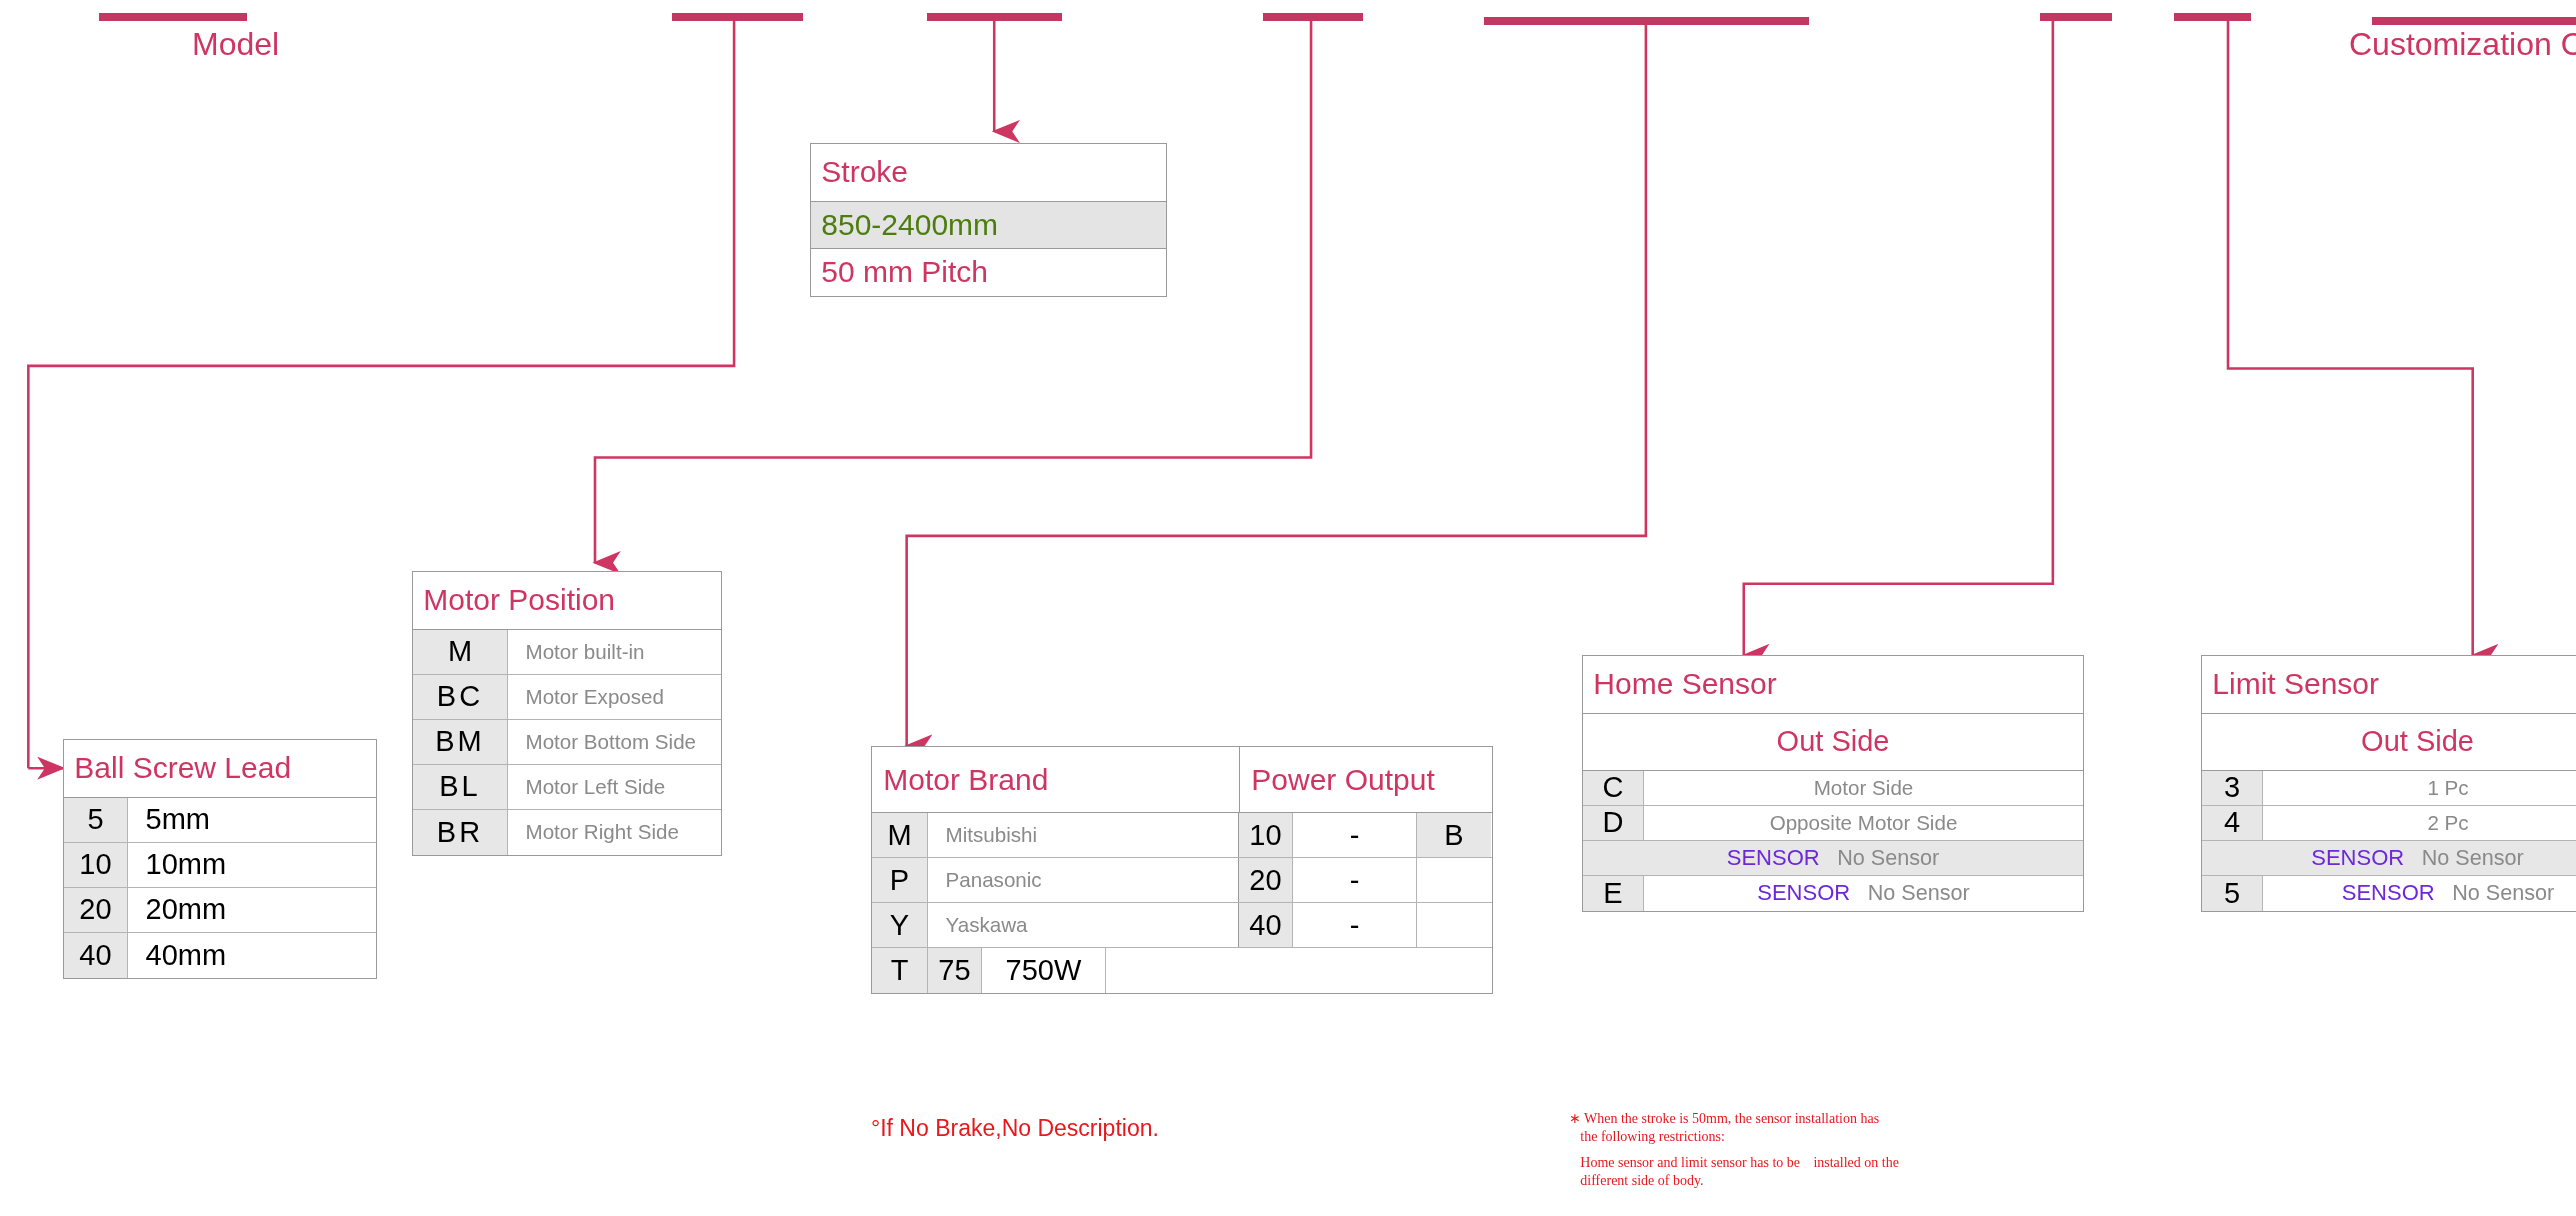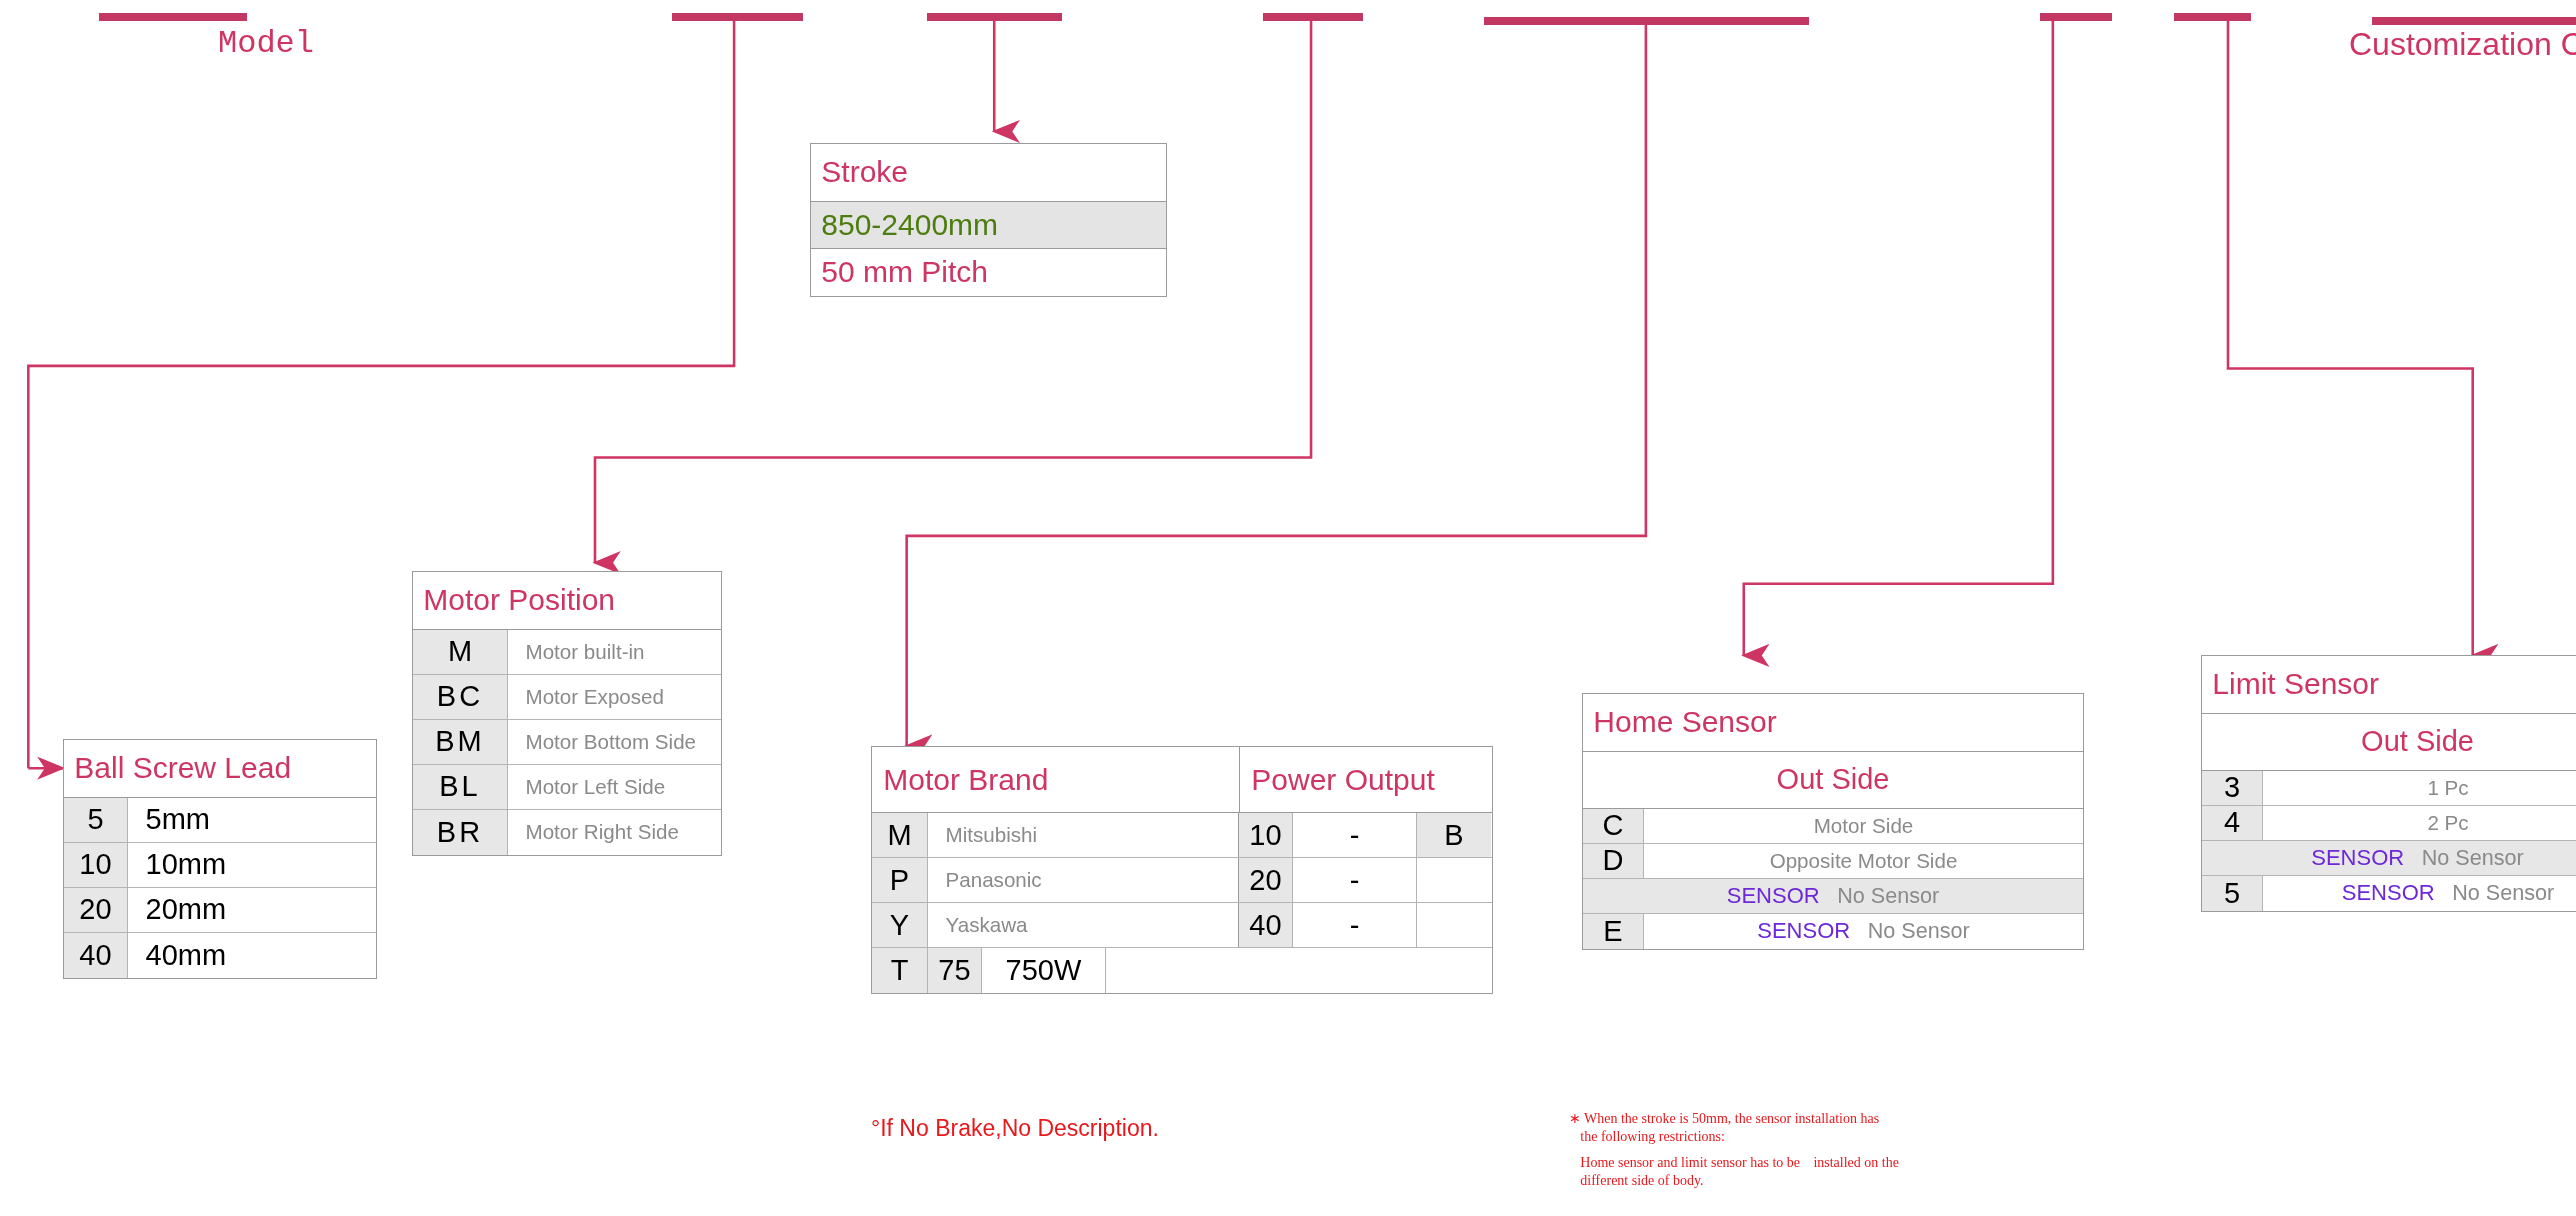--- a/index.html
+++ b/index.html
@@ -221,21 +221,21 @@
 
   <div class="dash" style="left:99px;  top:13px; width:148px;"></div>
   <div class="dash" style="left:672px; top:13px; width:131px;"></div>
   <div class="dash" style="left:927px; top:13px; width:135px;"></div>
   <div class="dash" style="left:1263px; top:13px; width:100px;"></div>
   <div class="dash" style="left:1484px; top:17px; width:325px;"></div>
   <div class="dash" style="left:2040px; top:13px; width:72px;"></div>
   <div class="dash" style="left:2174px; top:13px; width:77px;"></div>
   <div class="dash" style="left:2372px; top:17px; width:309px;"></div>
 
-  <div class="toplabel" style="left:218px; top:28px;font-family:Liberation Mono, monospace;">Model</div>
+  <div class="toplabel" style="left:192px; top:28px;">Model</div>
   <div class="toplabel" style="left:2349px; top:28px;">Customization Order No.</div>
 
   <div class="box" style="left:810px; top:143px; width:357px;">
     <div class="box-title">Stroke</div>
     <div class="stroke-val">850-2400mm</div>
     <div class="stroke-pitch">50 mm Pitch</div>
   </div>
 
   <div class="box" style="left:63px; top:739px; width:314px;">
     <div class="box-title">Ball Screw Lead</div>
@@ -314,21 +314,21 @@
     <div class="mb-row" style="height:45px;">
       <div class="mb-c mb-code" style="width:56px;">T</div>
       <div class="mb-c mb-pcode" style="width:54px;">75</div>
       <div class="mb-c mb-pval" style="width:124px;">750W</div>
       <div class="mb-c mb-brake" style="width:74px;"></div>
     </div>
   </div>
 
   <div class="note-red" style="left:871px; top:1117px;">°If No Brake,No Description.</div>
 
-  <div class="box" style="left:1582px; top:655px; width:502px;margin-top:38px;">
+  <div class="box" style="left:1582px; top:655px; width:502px;">
     <div class="box-title">Home Sensor</div>
     <div class="sub-head">Out  Side</div>
 
     <div class="sen-row" style="height:35px;">
       <div class="sen-code" style="width:61px;">C</div>
       <div class="sen-desc">Motor Side</div>
     </div>
     <div class="sen-row" style="height:35px;">
       <div class="sen-code" style="width:61px;">D</div>
       <div class="sen-desc">Opposite Motor Side</div>

